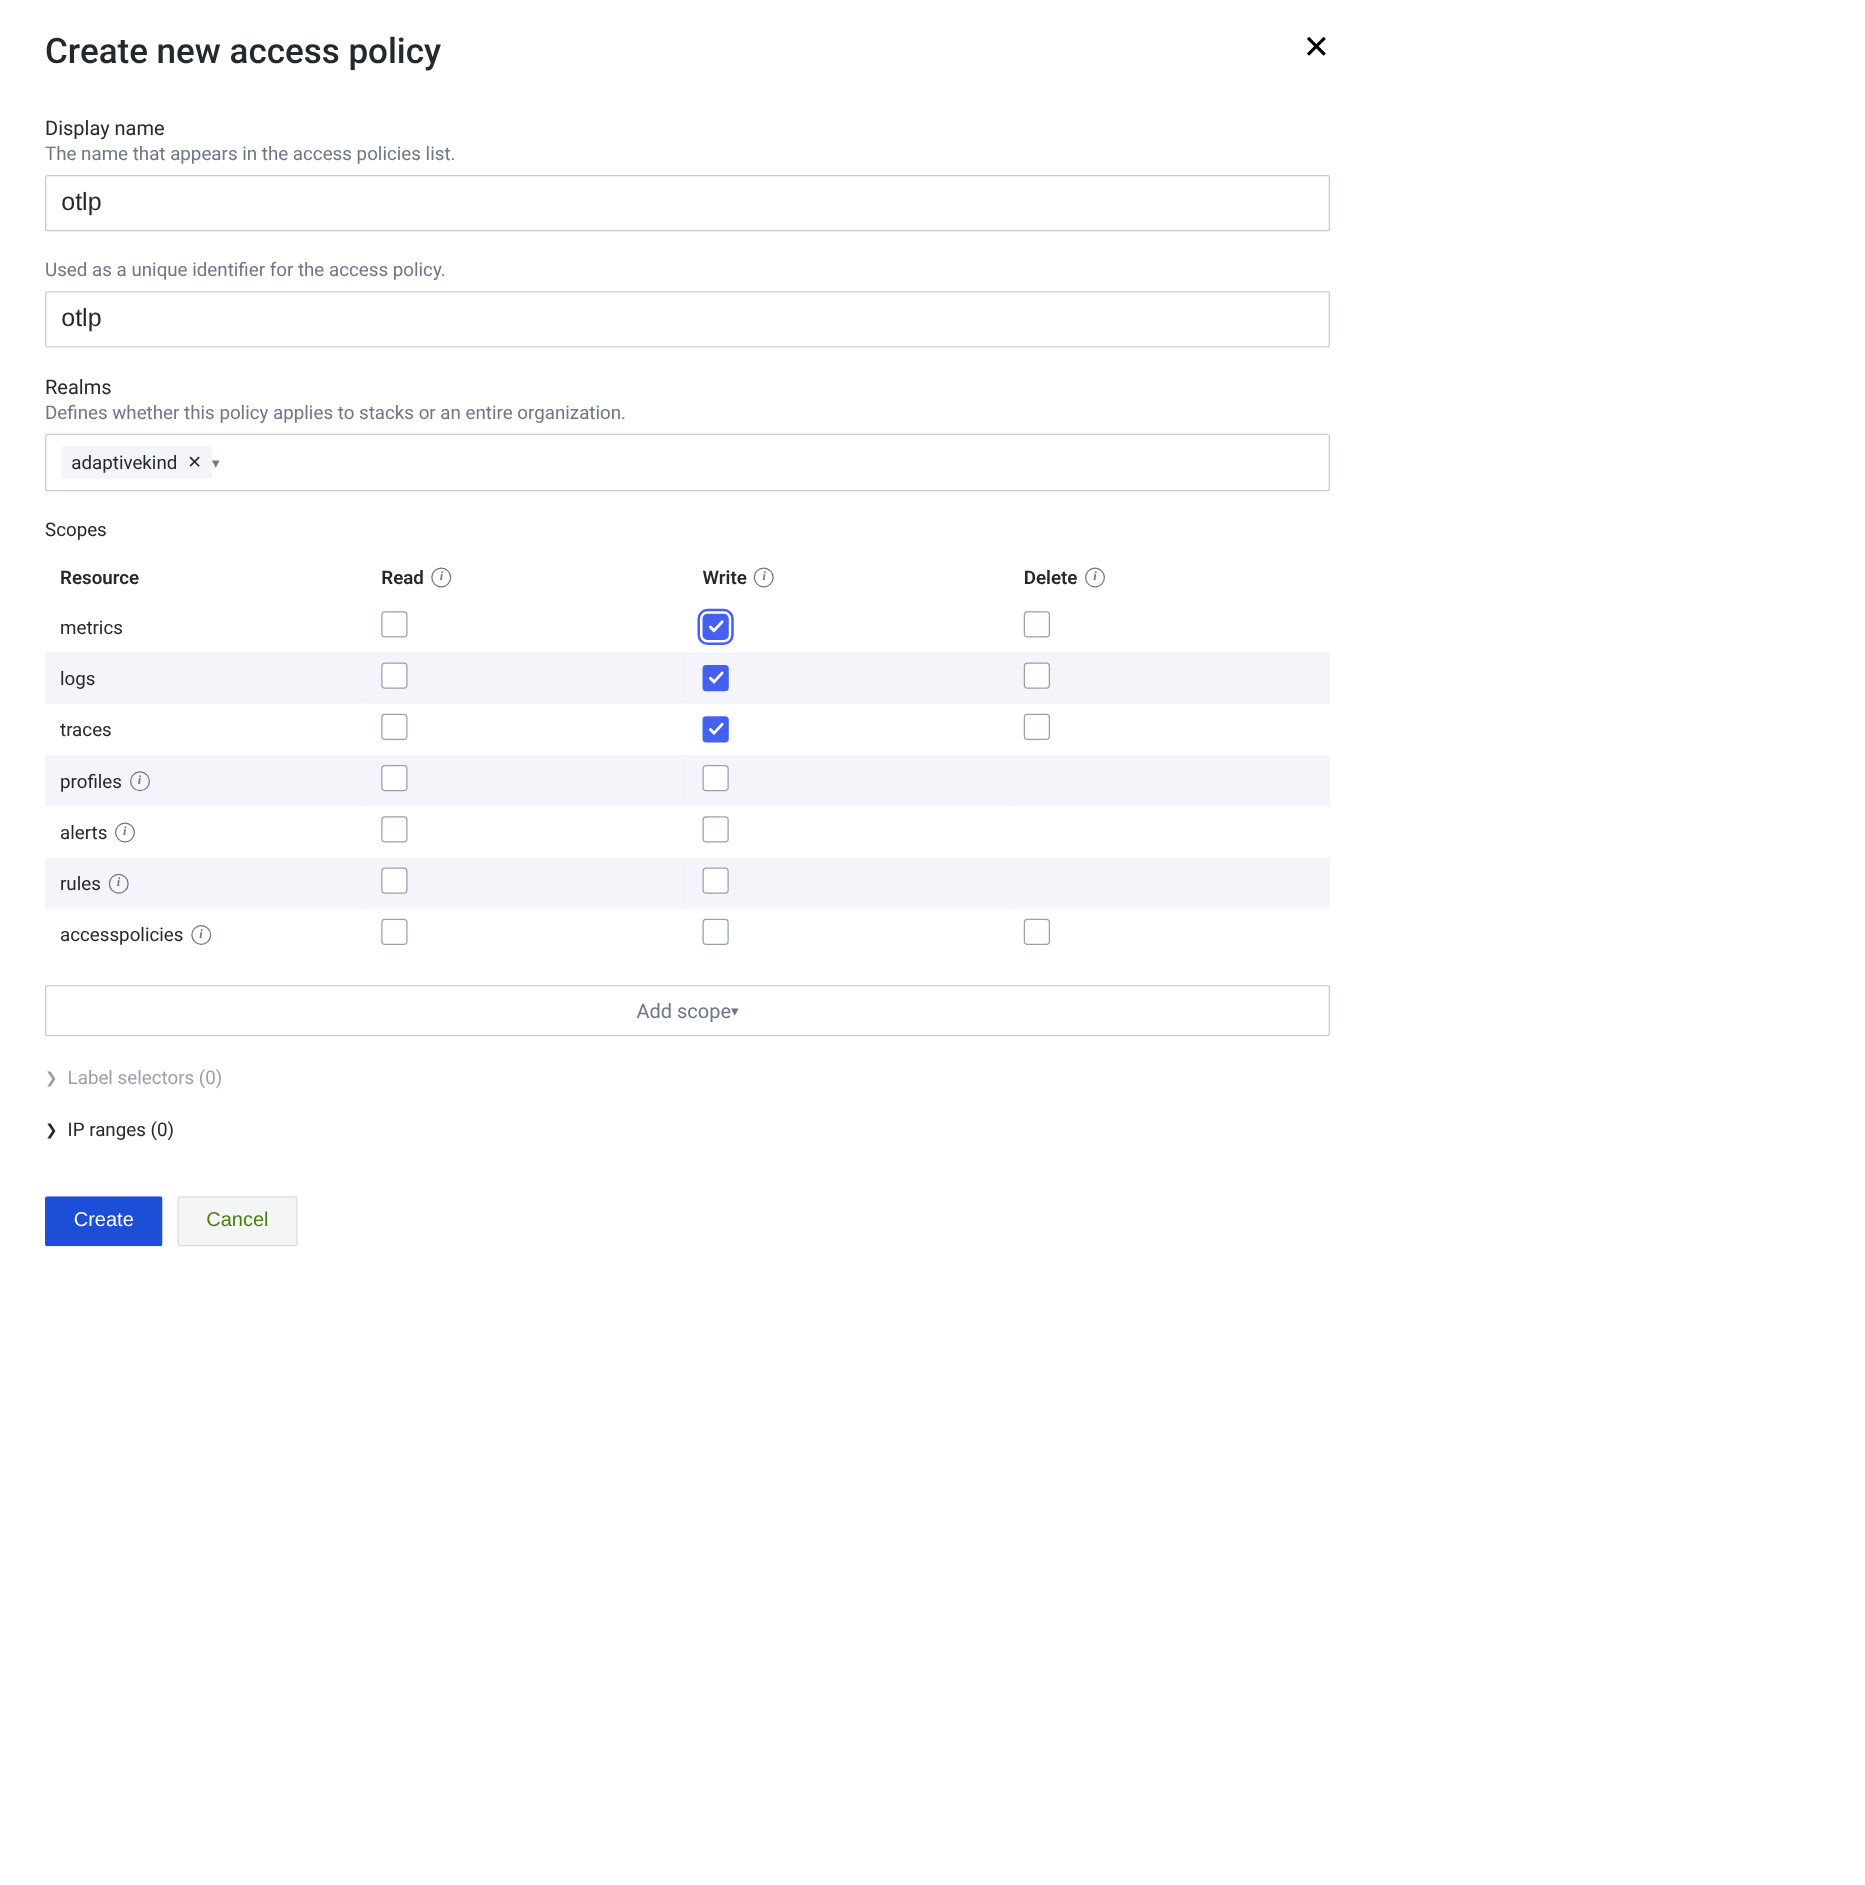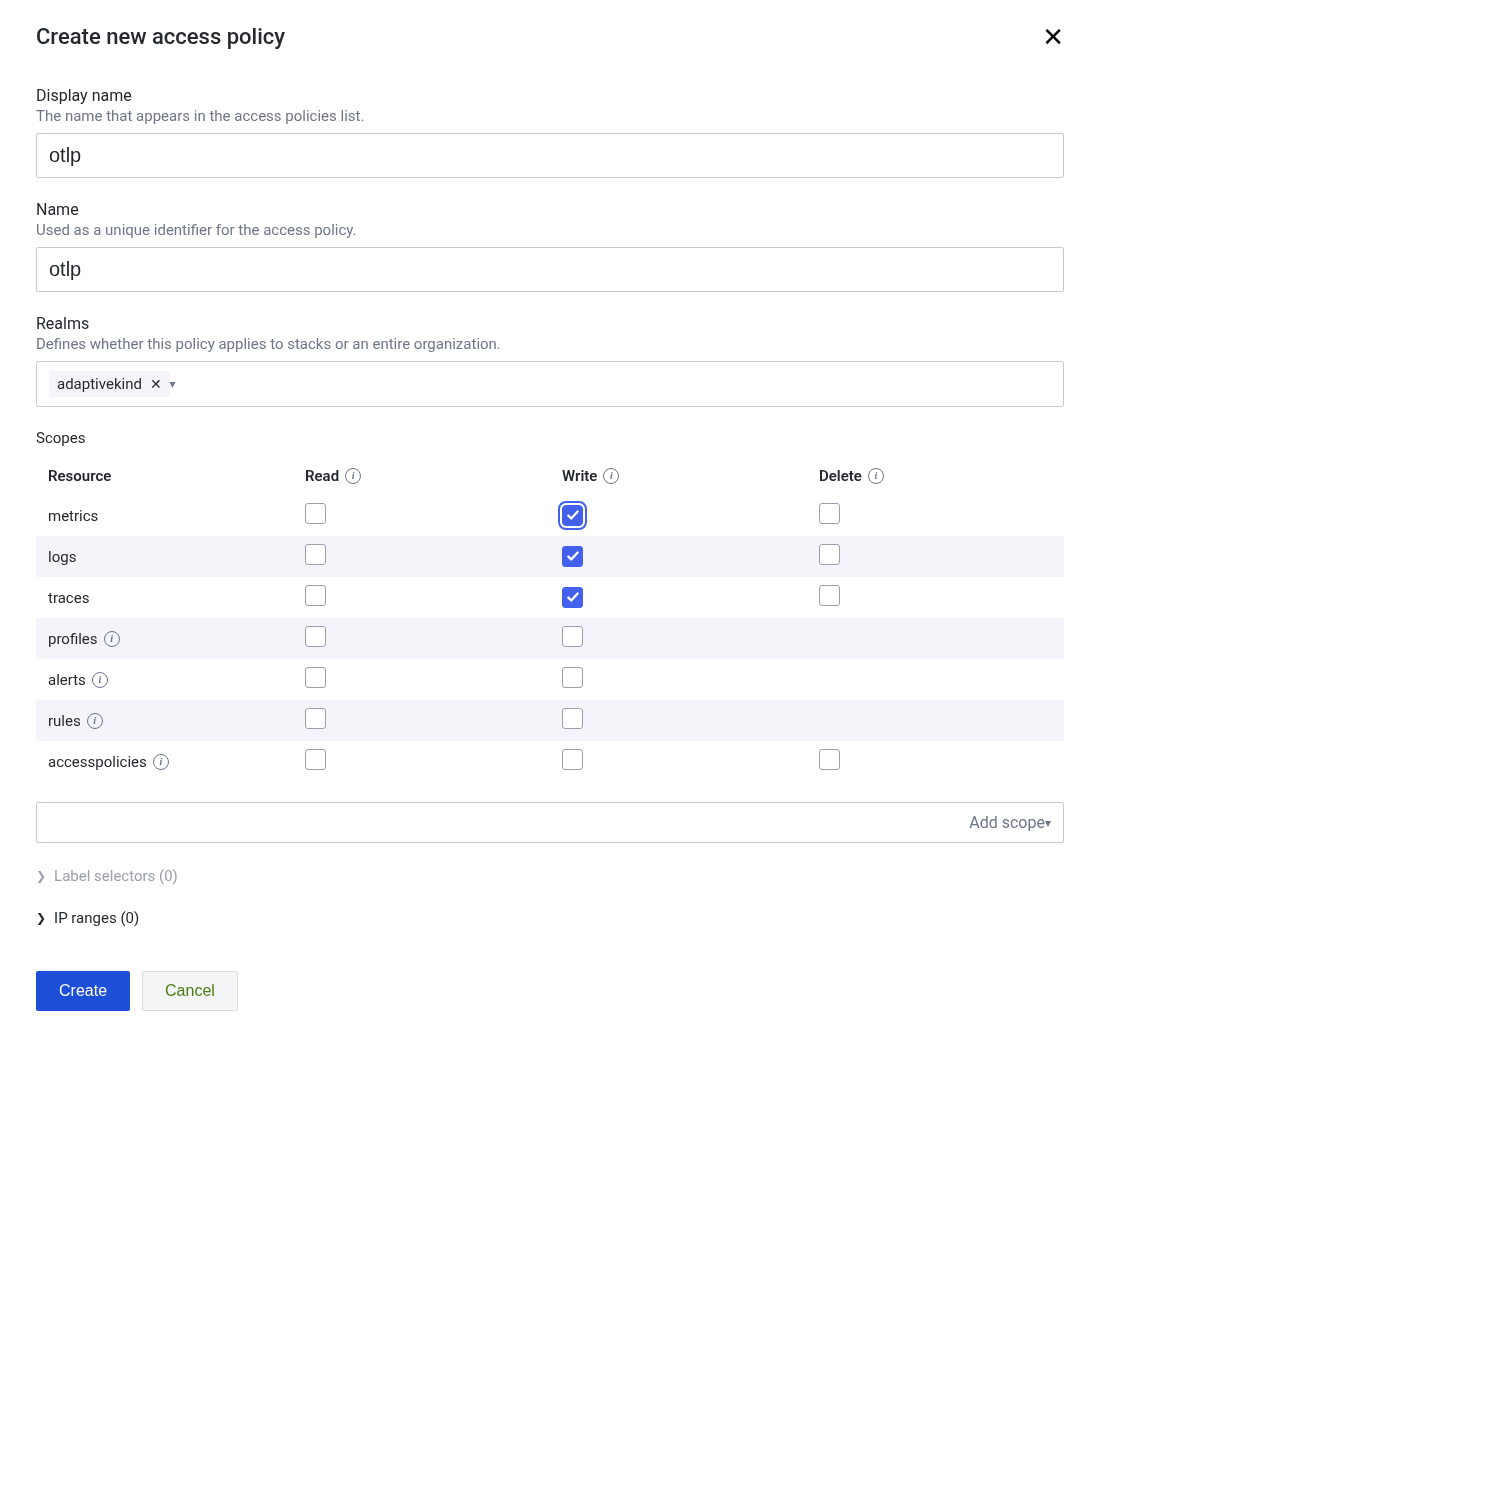--- a/index.html
+++ b/index.html
@@ -15,21 +15,21 @@
     padding: 24px 36px;
     width: 1100px;
   }
   .header-row {
     display: flex;
     justify-content: space-between;
     align-items: flex-start;
     margin-bottom: 36px;
   }
   .dialog-title {
-    font-size: 22px;
+    font-size: 28px;
     font-weight: 500;
     margin: 0;
   }
   .close-btn {
     background: none;
     border: none;
     font-size: 26px;
     cursor: pointer;
     line-height: 1;
     padding: 0;
@@ -161,24 +161,24 @@
     height: 14px;
     display: none;
   }
   .checkbox.checked svg {
     display: block;
   }
   .select-box {
     width: 100%;
     border: 1px solid #c7cbd1;
     border-radius: 2px;
-    padding: 10px 12px;
-    display: flex;
-    align-items: center;
-    justify-content: flex-end;
+    padding: 10px 30px;
+    display: flex;
+    align-items: center;
+    justify-content: center;
     font-size: 16px;
     color: #6e7687;
     margin-top: 20px;
     cursor: pointer;
   }
   .accordion {
     margin-top: 24px;
     display: flex;
     align-items: center;
     gap: 8px;
@@ -222,21 +222,20 @@
     </button>
   </div>
 
   <div class="field-group">
     <div class="field-label">Display name</div>
     <div class="field-help">The name that appears in the access policies list.</div>
     <input type="text" class="text-input" value="otlp" style="">
   </div>
 
   <div class="field-group">
-    <div class="field-label">Name</div>
     <div class="field-help">Used as a unique identifier for the access policy.</div>
     <input type="text" class="text-input" value="otlp" style="">
   </div>
 
   <div class="field-group">
     <div class="field-label">Realms</div>
     <div class="field-help">Defines whether this policy applies to stacks or an entire organization.</div>
     <div class="multiselect">
       <div class="chips">
         <span class="chip">

